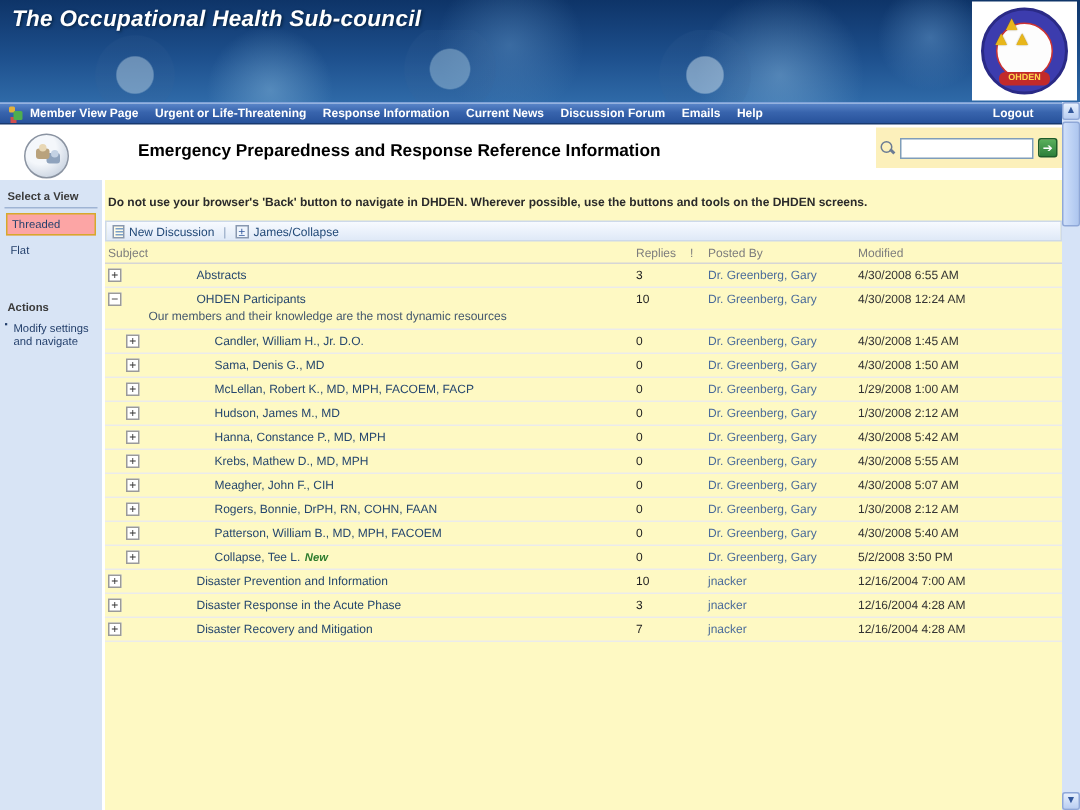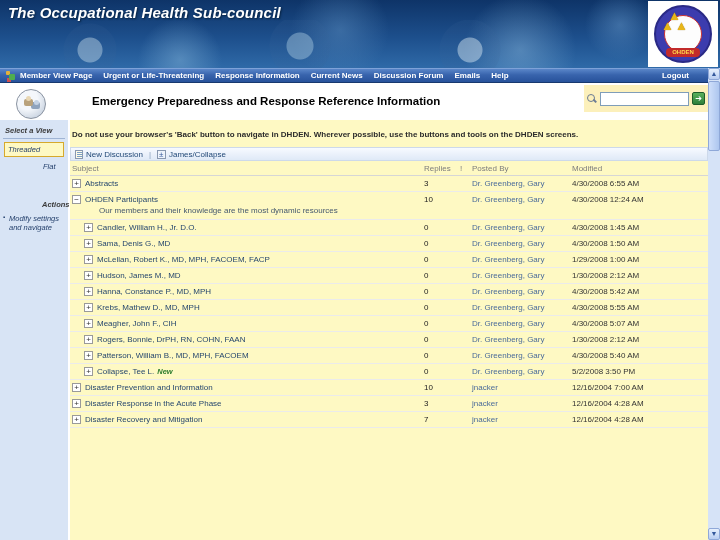--- a/index.html
+++ b/index.html
@@ -77,25 +77,25 @@
     border:1.5px solid #6b7b94; border-radius:50%; }
   .mag::after { content:""; position:absolute; left:6px; top:6px; width:4px; height:1.5px;
     background:#6b7b94; transform:rotate(45deg); }
   .search-input { flex:1; height:14px; min-width:0; border:1px solid #7f9db9; font-size:8px; padding:0 2px;
     font-family:"Liberation Sans", sans-serif; }
   .go-btn { width:13px; height:13px; margin-left:3px; flex:none; background:linear-gradient(180deg,#59b05c,#2d7f3a);
     border:1px solid #1d5c2a; border-radius:2px; color:#fff; font-size:8px; line-height:11px; text-align:center; cursor:pointer; }
 
   
   .sidebar { position:absolute; left:0; top:120px; width:68px; height:420px; background:#d8e4f5;
-    font-size:7.5px; color:#1d3d6e; padding:4px 3px;font-style:italic; }
+    font-size:7.5px; color:#1d3d6e; padding:4px 3px; }
   .side-h { font-weight:bold; color:#3a3a3a; padding:2px 2px 3px; border-bottom:1px solid #9fb4d4; }
-  .side-h2 { font-weight:bold; color:#3a3a3a; padding:2px 2px 3px; margin-top:24px;margin-left:37px; }
-  .view-sel { margin:3px 1px 2px; background:#fef9c3; border:1px solid #d6a92c; padding:2px 3px; cursor:pointer; color:#233f6b; }
-  .view-item { padding:3px 4px; cursor:pointer; color:#233f6b;margin-left:36px; }
+  .side-h2 { font-weight:bold; color:#3a3a3a; padding:2px 2px 3px; margin-top:24px; }
+  .view-sel { margin:3px 1px 2px; background:#fca5a5; border:1px solid #d6a92c; padding:2px 3px; cursor:pointer; color:#233f6b; }
+  .view-item { padding:3px 4px; cursor:pointer; color:#233f6b; }
   .action-link { padding:2px 2px 0 6px; cursor:pointer; color:#233f6b; position:relative; line-height:1.25; }
   .action-link::before { content:"▪"; position:absolute; left:0; top:2px; font-size:6px; color:#233f6b; }
 
   
   .main { position:absolute; left:70px; top:120px; width:638px; height:420px; background:#fef9c3; }
   .warning { font-size:8px; font-weight:bold; color:#2b2b2b; padding:10px 4px 8px 2px; }
 
   .toolbar { height:14px; background:linear-gradient(180deg,#f7faff,#dfe9f7); border:1px solid #cdd9ea;
     display:flex; align-items:center; font-size:8px; color:#234a78; gap:6px; padding:0 4px; }
   .tool-link { display:flex; align-items:center; gap:3px; cursor:pointer; }
@@ -109,21 +109,21 @@
   
   .grid-row { display:grid; grid-template-columns:352px 36px 12px 100px 1fr; align-items:start; }
   .thead { font-size:8px; color:#7d7d7d; border-bottom:1px solid #d6d6d6; padding:3px 0 2px; }
   .thead > div { padding:0 2px; cursor:pointer; }
   .rows { }
   .trow { font-size:8px; border-bottom:1px solid #ebebeb; padding:3px 0; }
   .subj { display:flex; align-items:flex-start; gap:4px; padding-left:2px; }
   .subj.indent { padding-left:14px; }
   .expando { width:9px; height:9px; flex:none; margin-top:0px; background:#fff; border:1px solid #9a9a9a;
     font-size:8px; line-height:7px; text-align:center; color:#333; cursor:pointer; }
-  .subj-text { color:#26476e; cursor:pointer; }
+  .subj-text { color:#26476e; cursor:pointer;margin-left:46px; }
   .new-badge { color:#2e7d2e; font-weight:bold; font-style:italic; margin-left:3px; font-size:7.5px; }
   .subtitle { font-size:8px; color:#44586e; padding:2px 0 1px 14px; }
   .cell-replies { color:#222; padding:0 2px; }
   .cell-posted { color:#4a6b9a; padding:0 2px; cursor:pointer; }
   .cell-mod { color:#333; padding:0 2px; }
 </style>
 </head>
 <body>
 
 <div class="banner">

